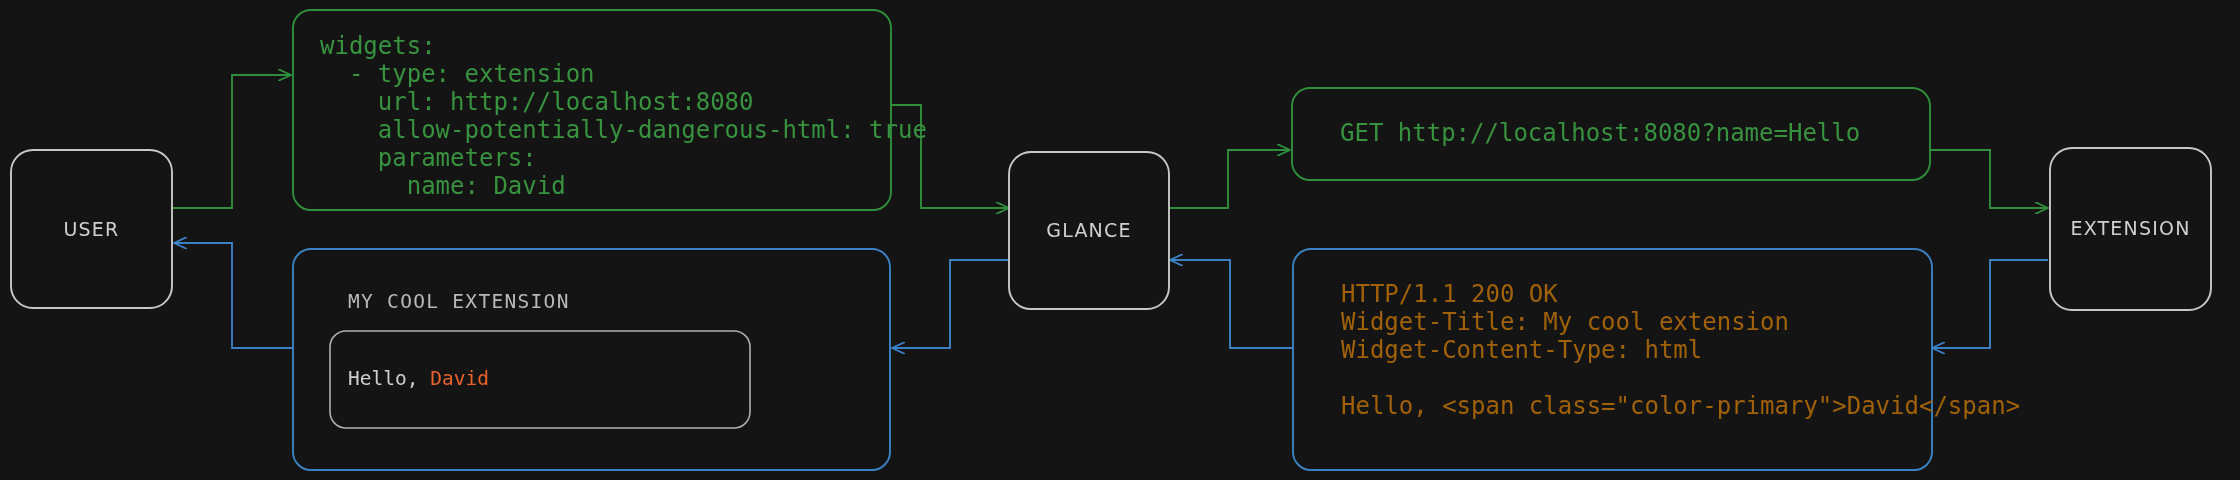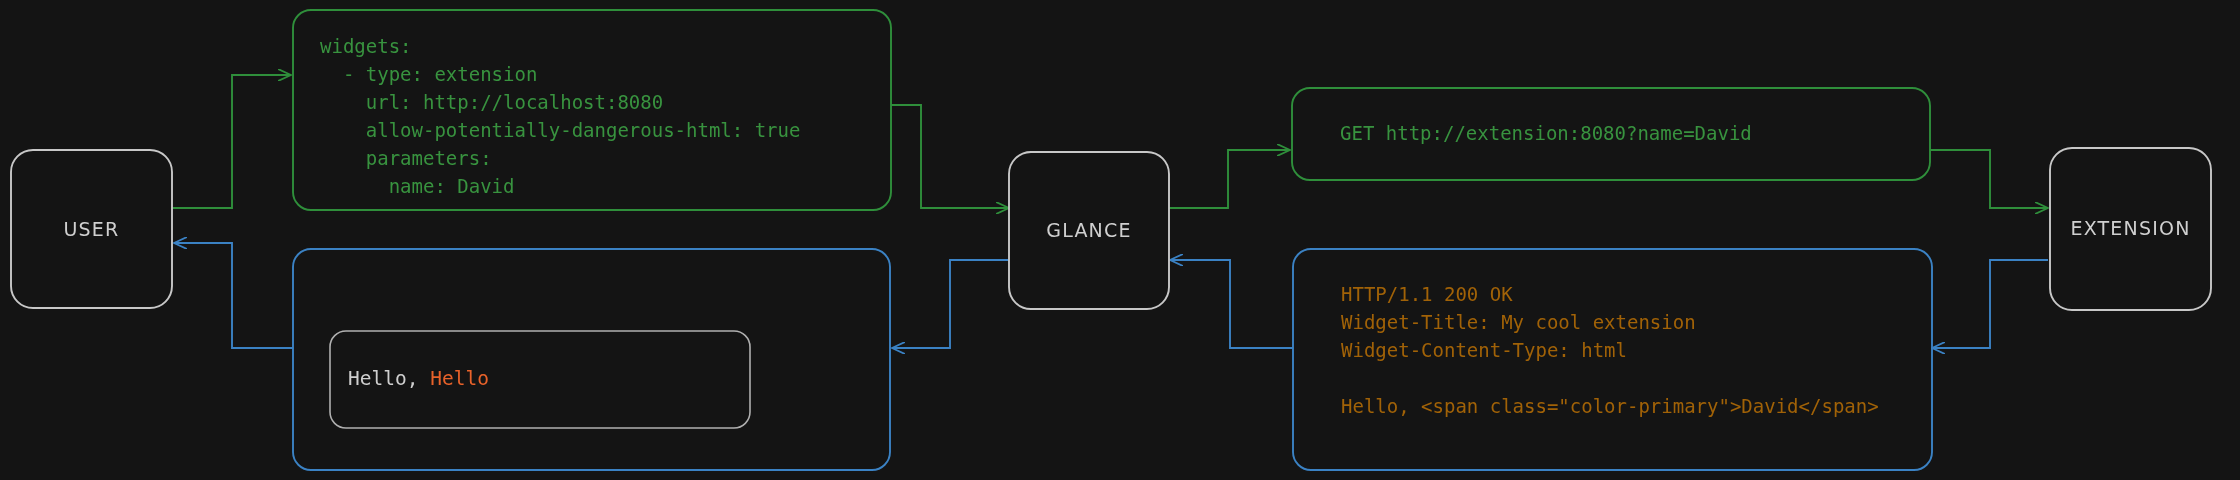--- a/index.html
+++ b/index.html
@@ -24,21 +24,21 @@
   }
   .node-label {
     font-family: "DejaVu Sans", "Liberation Sans", sans-serif;
     font-size: 19px;
     fill: #d0d0d0;
     letter-spacing: 1.2px;
   }
   .code {
     position: absolute;
     font-family: "DejaVu Sans Mono", "Liberation Mono", monospace;
-    font-size: 19px;
+    font-size: 24px;
     line-height: 28px;
     white-space: pre;
   }
   .code-green { color: #38933f; }
   .code-blue  { color: #a16207; }
   .widget-title {
     position: absolute;
     font-family: "DejaVu Sans Mono", "Liberation Mono", monospace;
     font-size: 19.5px;
     letter-spacing: 1.3px;
@@ -110,24 +110,25 @@
     </g>
   </svg>
 
   <div class="code code-green" style="left:320px; top:32px;">widgets:
   - type: extension
     url: http://localhost:8080
     allow-potentially-dangerous-html: true
     parameters:
       name: David</div>
 
-  <div class="code code-green" style="left:1340px; top:119px;">GET http://extension:8080?name=David</div>
+  <div class="code code-green" style="left:1340px; top:119px;">GET http://localhost:8080?name=Hello</div>
 
   <div class="code code-blue" style="left:1341px; top:280px;">HTTP/1.1 200 OK
 Widget-Title: My cool extension
 Widget-Content-Type: html
 
 Hello, &lt;span class="color-primary"&gt;David&lt;/span&gt;</div>
 
+  <div class="widget-title" style="left:348px; top:290px;">MY COOL EXTENSION</div>
 
-  <div class="widget-body" style="left:348px; top:367px;"><span>Hello, </span><span class="accent-name">Hello</span></div>
+  <div class="widget-body" style="left:348px; top:367px;"><span>Hello, </span><span class="accent-name">David</span></div>
 
 </div>
 
 </body></html>

